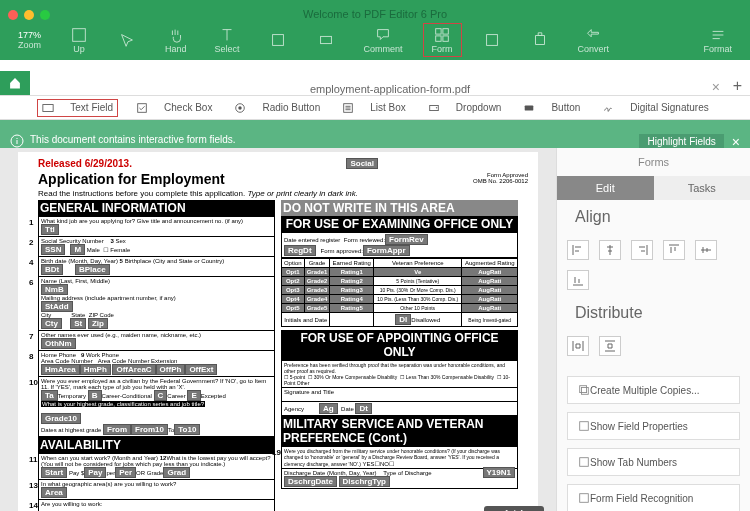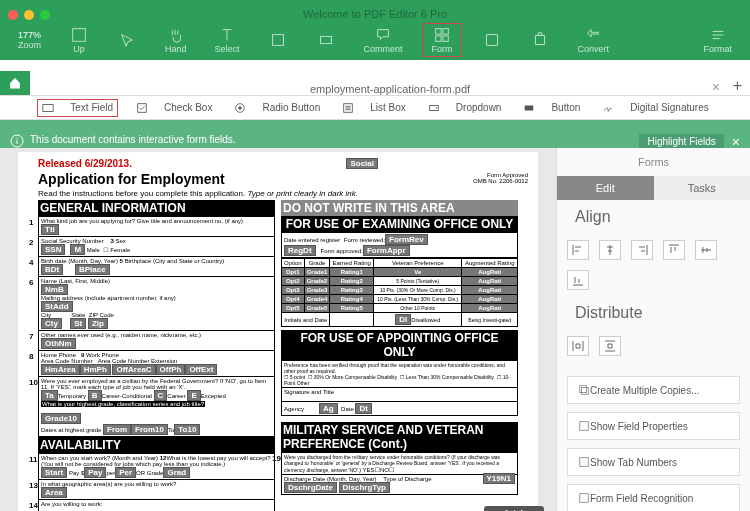--- a/index.html
+++ b/index.html
@@ -303,21 +303,21 @@
                   <td></td>
                   <td><span class="fld">Dl</span><span>Disallowed</span></td>
                   <td style="font-size:5px">Being Investi-gated</td>
                 </tr>
           </tbody>
             </table>
           <div class="secthdr" style="text-align:center;margin-top:3px">FOR USE OF APPOINTING OFFICE ONLY</div>
           <div class="row first" style="font-size:5px"><span>Preference has been verified through proof that the separation was under honorable conditions, and other proof as required.</span><br>☐ 5-point &nbsp;☐ 30% Or More Compensable Disability &nbsp;☐ Less Than 30% Compensable Disability &nbsp;☐ 10-Point Other</div>
           <div class="row"><span>Signature and Title</span></div>
           <div class="row"><span>Agency</span> &nbsp;&nbsp;&nbsp;&nbsp;&nbsp;&nbsp;&nbsp;&nbsp;<span class="fld">Ag</span> &nbsp;<span>Date</span> <span class="fld">Dt</span></div>
-          <div class="secthdr" style="margin-top:6px">MILITARY SERVICE AND VETERAN PREFERENCE (Cont.)</div>
+          <div class="secthdr" style="">MILITARY SERVICE AND VETERAN PREFERENCE (Cont.)</div>
           <div class="row first"><b class="num">19</b><span style="font-size:5px">Were you discharged from the military service under honorable conditions? (If your discharge was changed to 'honorable' or 'general' by a Discharge Review Board, answer 'YES'. If you received a clemency discharge, answer 'NO'.)</span> <span>YES</span>☐<span>NO</span>☐<br><span class="fld" style="float:right">Y19N1</span></div>
           <div class="row"><span>Discharge Date (Month, Day, Year)</span> &nbsp;&nbsp;&nbsp;<span>Type of Discharge</span><br><span class="fld">DschrgDate</span> <span class="fld">DischrgTyp</span></div>
         </div>
       </div>
     </div>
     <div class="pager">◀ <span>1</span> / <span>4</span> ▶</div>
   </div>
 
   <div class="panel">
     <div class="ptitle">Forms</div>

